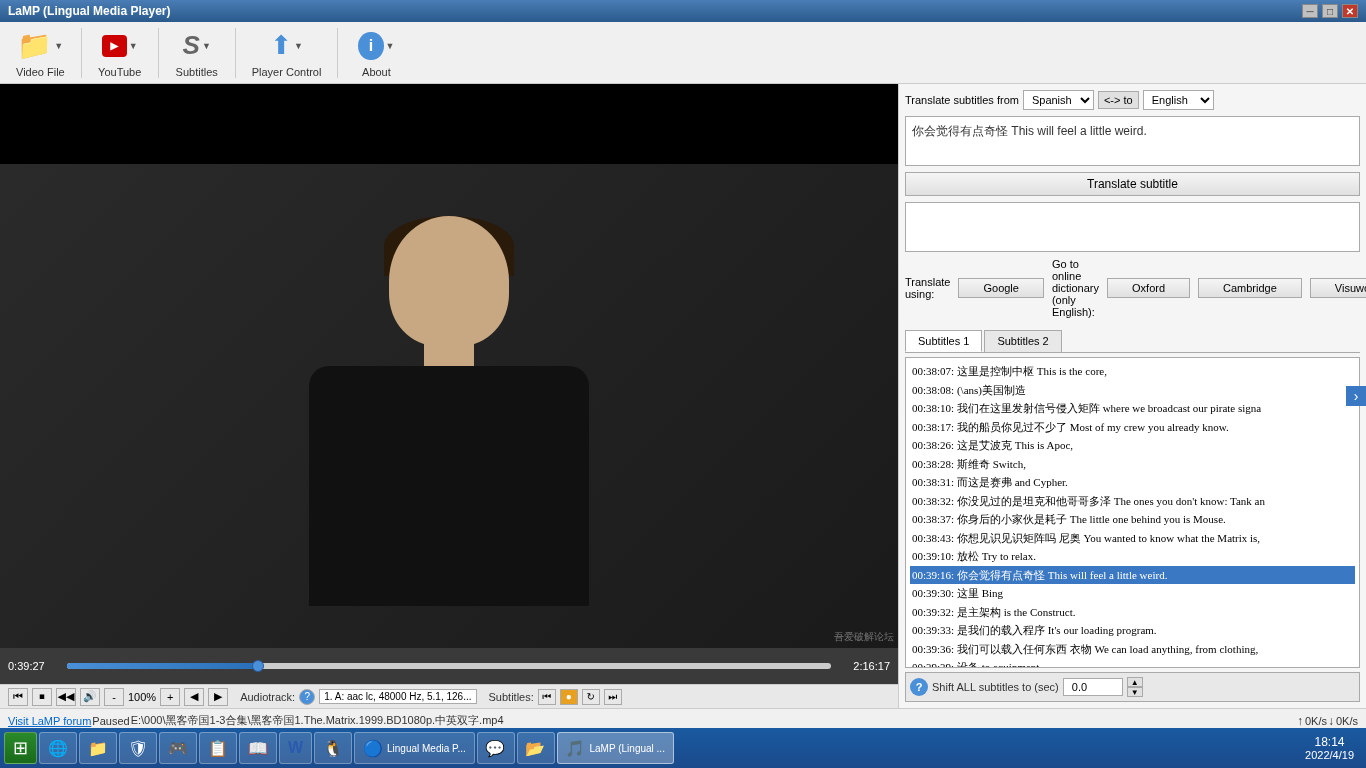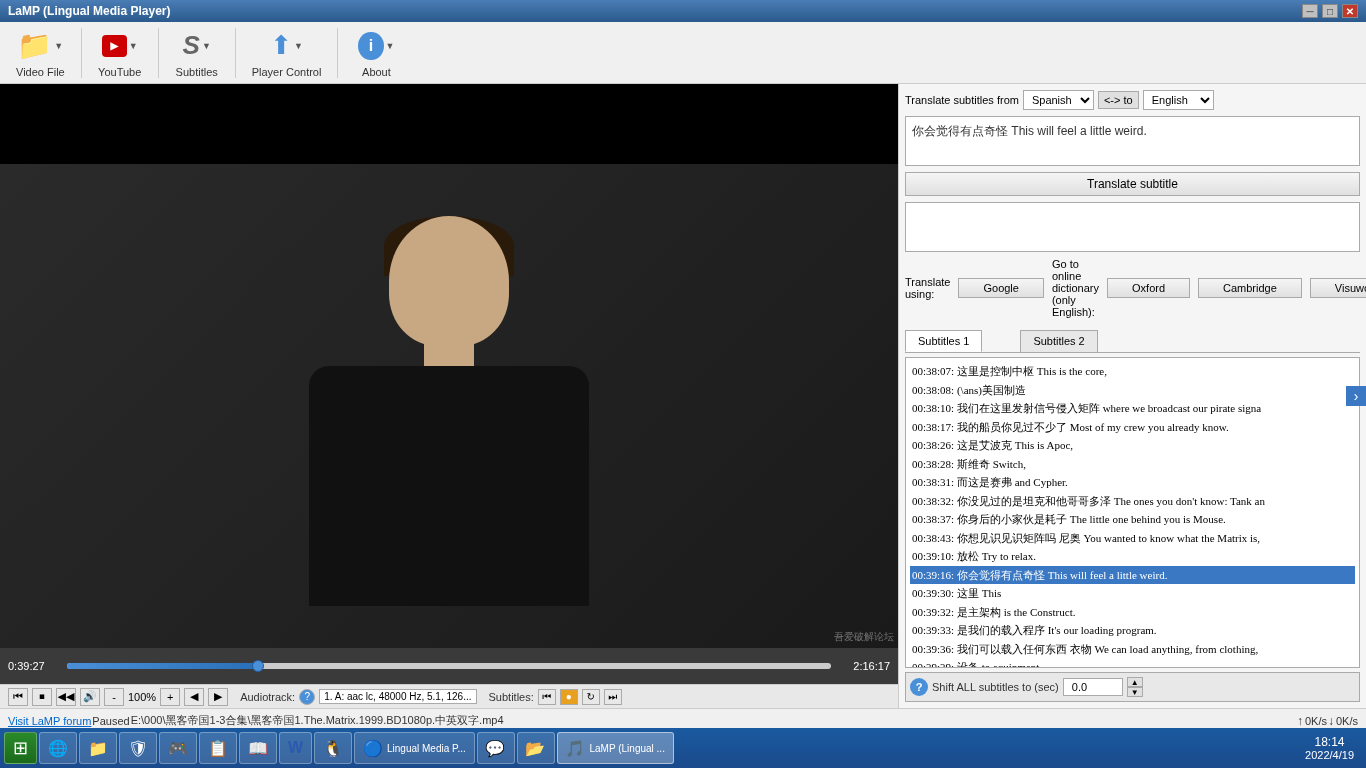--- a/index.html
+++ b/index.html
@@ -213,21 +213,20 @@
       padding: 3px 24px;
       font-size: 11px;
       cursor: pointer;
     }
 
     
     #subtitle-tabs {
       display: flex;
       border-bottom: 1px solid #aaa;
       margin-bottom: 4px;
-      gap: 36px;
     }
     .sub-tab {
       padding: 4px 12px;
       border: 1px solid #aaa;
       background: #e8e8e8;
       cursor: pointer;
       font-size: 11px;
       margin-right: 2px;
       border-bottom: none;
     }
@@ -578,21 +577,21 @@
         <div class="sub-line">00:38:10: 我们在这里发射信号侵入矩阵 where we broadcast our pirate signa</div>
         <div class="sub-line">00:38:17: 我的船员你见过不少了 Most of my crew you already know.</div>
         <div class="sub-line">00:38:26: 这是艾波克 This is Apoc,</div>
         <div class="sub-line">00:38:28: 斯维奇 Switch,</div>
         <div class="sub-line">00:38:31: 而这是赛弗 and Cypher.</div>
         <div class="sub-line">00:38:32: 你没见过的是坦克和他哥哥多泽 The ones you don't know: Tank an</div>
         <div class="sub-line">00:38:37: 你身后的小家伙是耗子 The little one behind you is Mouse.</div>
         <div class="sub-line">00:38:43: 你想见识见识矩阵吗 尼奥 You wanted to know what the Matrix is,</div>
         <div class="sub-line">00:39:10: 放松 Try to relax.</div>
         <div class="sub-line highlighted">00:39:16: 你会觉得有点奇怪 This will feel a little weird.</div>
-        <div class="sub-line">00:39:30: 这里 This</div>
+        <div class="sub-line">00:39:30: 这里 Bing</div>
         <div class="sub-line">00:39:32: 是主架构 is the Construct.</div>
         <div class="sub-line">00:39:33: 是我们的载入程序 It's our loading program.</div>
         <div class="sub-line">00:39:36: 我们可以载入任何东西 衣物 We can load anything, from clothing,</div>
         <div class="sub-line">00:39:39: 设备 to equipment,</div>
       </div>
 
     <div id="right-bottom" style="margin-top:4px;">
       <div id="help-icon">?</div>
       <span id="shift-label">Shift ALL subtitles to (sec)</span>
       <input id="shift-input" type="text" value="0.0" style="">

